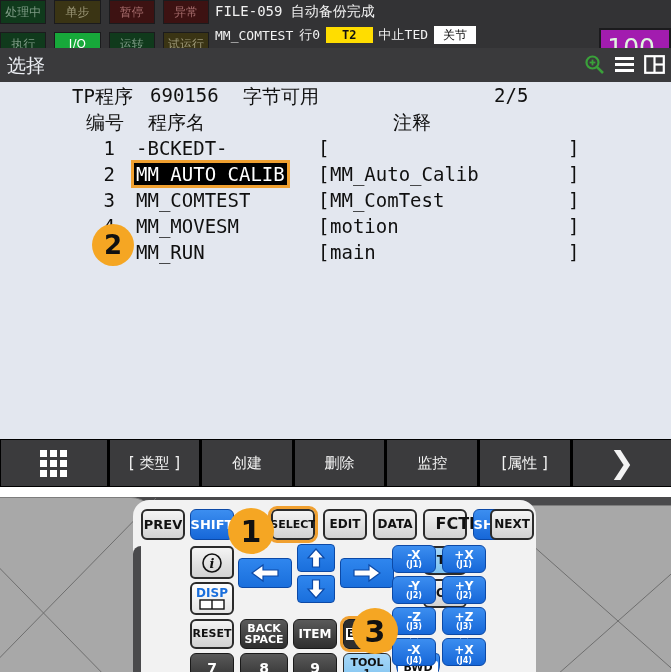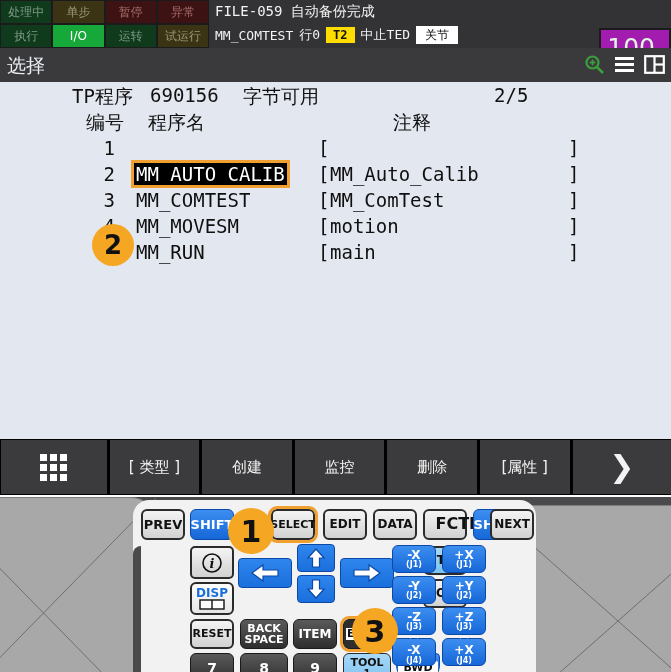--- a/index.html
+++ b/index.html
@@ -1,28 +1,28 @@
 <!DOCTYPE html>
 <html><head>
 <meta charset="utf-8">
 <style>
   html,body{margin:0;padding:0;background:#fff;}
   body{width:671px;height:672px;overflow:hidden;font-family:"DejaVu Sans","Liberation Sans",sans-serif;}
   .root{position:relative;width:671px;height:672px;}
 
   
   .statusbar{position:absolute;left:0;top:0;width:671px;height:48px;background:#333335;display:flex;}
-  .stat-grid{width:209px;height:48px;display:grid;grid-template-columns:repeat(4,1fr);grid-template-rows:24px 24px;gap:0;}
+  .stat-grid{width:209px;height:48px;display:grid;grid-template-columns:repeat(4,1fr);grid-template-rows:24px 24px;gap:8px;}
   .stat-cell{display:flex;align-items:center;justify-content:center;font-family:"DejaVu Sans","Liberation Sans",sans-serif;font-size:12px;line-height:1;box-sizing:border-box;border:1px solid #1b1b1d;}
   .msg-area{flex:1;position:relative;height:48px;}
   .msg-line1{position:absolute;left:6px;top:3px;color:#f2f2f2;font-family:"DejaVu Sans Mono","Liberation Mono",monospace;font-size:14px;white-space:nowrap;}
   .msg-line2{position:absolute;left:6px;top:25px;height:20px;display:flex;align-items:center;gap:6px;white-space:nowrap;}
   .msg-prog{color:#f2f2f2;font-family:"DejaVu Sans Mono","Liberation Mono",monospace;font-size:13px;}
   .msg-line{color:#f2f2f2;font-family:"DejaVu Sans Mono","Liberation Mono",monospace;font-size:13px;}
-  .tag-t2{background:#ffdd00;color:#111;font-weight:bold;font-family:"DejaVu Sans Mono","Liberation Mono",monospace;font-size:12px;padding:1px 7px;line-height:14px;}
+  .tag-t2{background:#ffdd00;color:#111;font-weight:bold;font-family:"DejaVu Sans Mono","Liberation Mono",monospace;font-size:12px;padding:1px 16px;line-height:14px;}
   .msg-abort{color:#f2f2f2;font-family:"DejaVu Sans Mono","Liberation Mono",monospace;font-size:13px;}
   .tag-joint{background:#ffffff;color:#111;font-family:"DejaVu Sans","Liberation Sans",sans-serif;font-size:12px;padding:2px 9px;line-height:14px;}
   .ovr{width:72px;height:48px;box-sizing:border-box;border:2px solid #1b1b1d;background:#0a8a33;position:relative;}
   .ovr-val{position:absolute;right:14px;top:5px;color:#dff5df;font-family:"DejaVu Sans","Liberation Sans",sans-serif;font-size:25px;line-height:1;}
   .ovr-pct{position:absolute;right:5px;top:28px;color:#dff5df;font-size:10px;}
 
   
   .menubar{position:absolute;left:0;top:48px;width:671px;height:34px;background:#3a3a3c;}
   .menu-title{position:absolute;left:7px;top:5px;color:#eceff4;font-size:19px;font-family:"DejaVu Sans","Liberation Sans",sans-serif;}
   .menu-icons{position:absolute;right:6px;top:6px;display:flex;align-items:center;gap:9px;}
@@ -48,21 +48,21 @@
   .prow .nm{position:absolute;left:134px;top:0;padding:0 2px;}
   .prow .cmt-l{position:absolute;left:318px;top:0;}
   .prow .cmt-t{position:absolute;left:330px;top:0;}
   .prow .cmt-r{position:absolute;left:568px;top:0;}
   .prow.sel .nm{background:#000;color:#fff;outline:3px solid #f0a030;}
 
   .badge{position:absolute;border-radius:50%;background:#f5a623;color:#111;display:flex;align-items:center;justify-content:center;font-family:"DejaVu Sans","Liberation Sans",sans-serif;font-weight:bold;}
   .badge2{left:92px;top:142px;width:42px;height:42px;font-size:26px;z-index:3;}
 
   
-  .toolbar{position:absolute;left:0;top:439px;width:671px;height:56px;background:#000;display:flex;}
+  .toolbar{position:absolute;left:0;top:439px;width:671px;height:48px;background:#000;display:flex;}
   .tkey{flex:1;margin:1px 2px 1px 1px;background:#3b3b3d;display:flex;align-items:center;justify-content:center;color:#f3f3f3;font-size:15px;font-family:"DejaVu Sans","Liberation Sans",sans-serif;}
   .tkey:first-child{flex:1.18;}
   .tkey:last-child{flex:1.1;margin-right:0;}
   .grid9{display:grid;grid-template-columns:repeat(3,7px);grid-template-rows:repeat(3,7px);gap:3px;}
   .grid9 i{background:#fff;display:block;}
   .chev{font-size:30px;font-weight:bold;line-height:1;}
 
   
   .pendant{position:absolute;left:0;top:497px;width:671px;height:175px;background:#4a4a4c;overflow:hidden;}
   .bodyL{position:absolute;left:-70px;top:0px;width:225px;height:230px;background:#a8a8a8;border-radius:26px;border:1px solid #7d7d7d;}
@@ -171,20 +171,21 @@
       <span class="t4">2/5</span>
     </div>
     <div class="col-row">
       <span class="c1">编号</span>
       <span class="c2">程序名</span>
       <span class="c3">注释</span>
     </div>
     <div class="rows" id="program-rows">
         <div class="prow">
           <span class="idx">1</span>
+          <span class="nm">-BCKEDT-</span>
           <span class="cmt-l">[</span>
           <span class="cmt-t"></span>
           <span class="cmt-r">]</span>
         </div>
         <div class="prow sel">
           <span class="idx">2</span>
           <span class="nm">MM_AUTO_CALIB</span>
           <span class="cmt-l">[</span>
           <span class="cmt-t">MM_Auto_Calib</span>
           <span class="cmt-r">]</span>
@@ -228,24 +229,24 @@
           <i></i>
         </span>
       </div>
       <div class="tkey">
         <span>[ 类型 ]</span>
       </div>
       <div class="tkey">
         <span>创建</span>
       </div>
       <div class="tkey">
+        <span>删除</span>
+      </div>
+      <div class="tkey">
         <span>监控</span>
-      </div>
-      <div class="tkey">
-        <span>删除</span>
       </div>
       <div class="tkey">
         <span>[属性 ]</span>
       </div>
       <div class="tkey">
         <span class="chev">❯</span>
       </div>
     </div>
 
   <div class="pendant">

